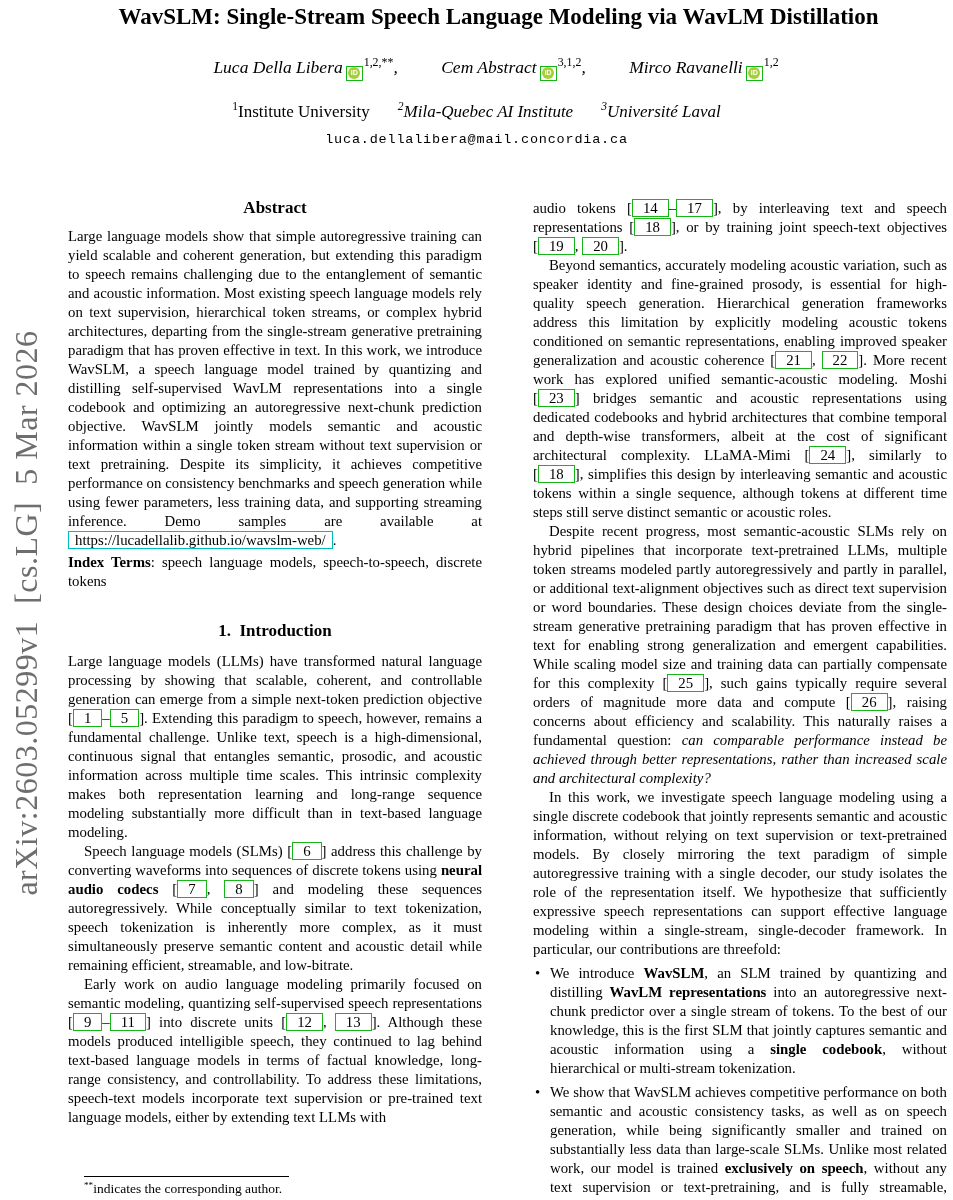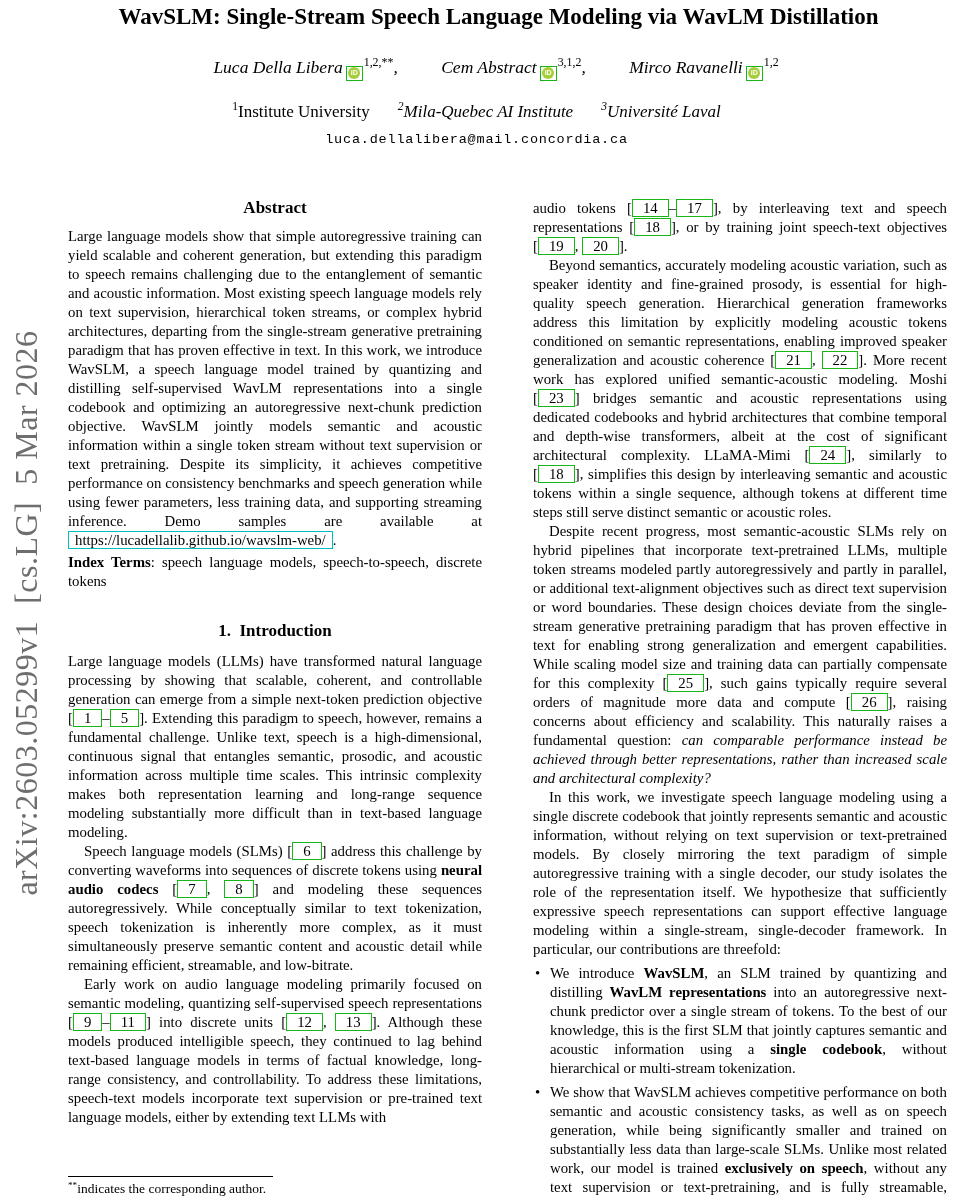--- a/index.html
+++ b/index.html
@@ -84,21 +84,21 @@
     border: 1px solid var(--link-border, #00bdbd);
     padding: 0 6px;
   }
 
   
   .contributions { list-style: none; margin-top: 5px; }
   .contributions li { position: relative; padding-left: 17px; margin-bottom: 5px; }
   .contributions .bullet { position: absolute; left: 2px; }
 
   
-  .footnote-area { position: absolute; left: 68px; bottom: 3px; width: 414px; }
+  .footnote-area { position: absolute; left: 84px; bottom: 3px; width: 414px; }
   .footnote-rule { width: 205px; border: 0; border-top: 1px solid #000; margin-bottom: 4px; }
   .footnote { font-size: 13.5px; line-height: 16px; }
 </style>
 </head>
 <body>
 
 <div class="page">
 
   <div class="watermark">arXiv:2603.05299v1  [cs.LG]  5 Mar 2026</div>
 

